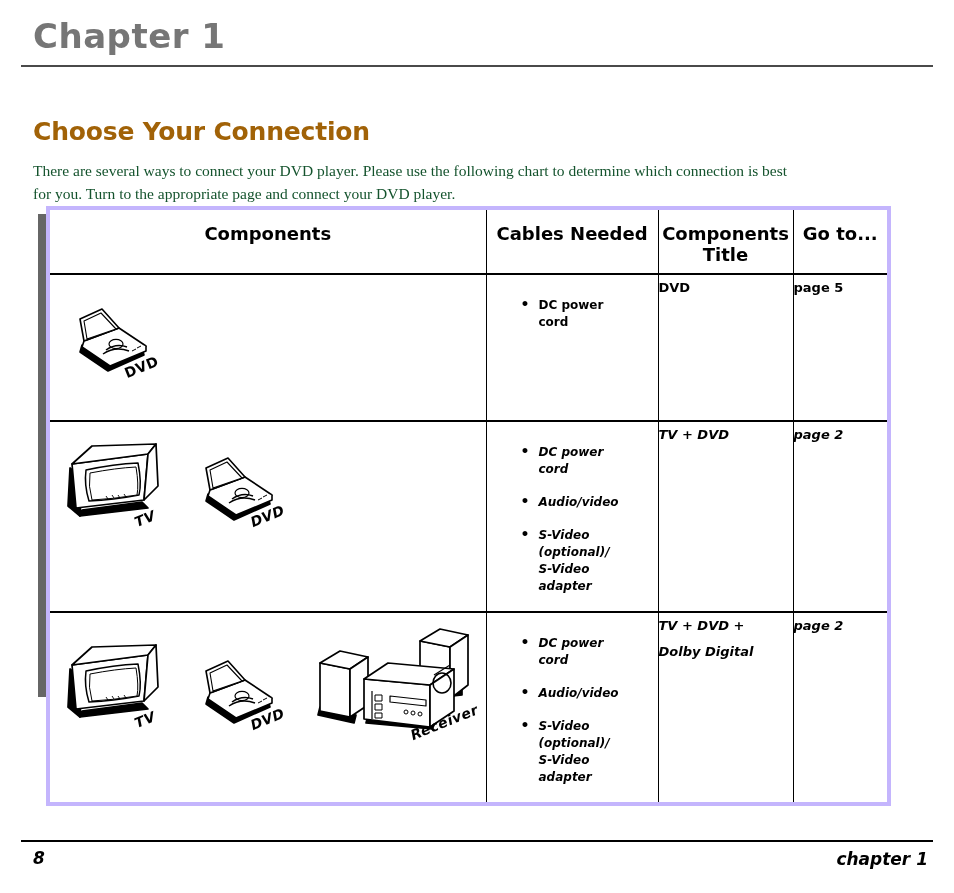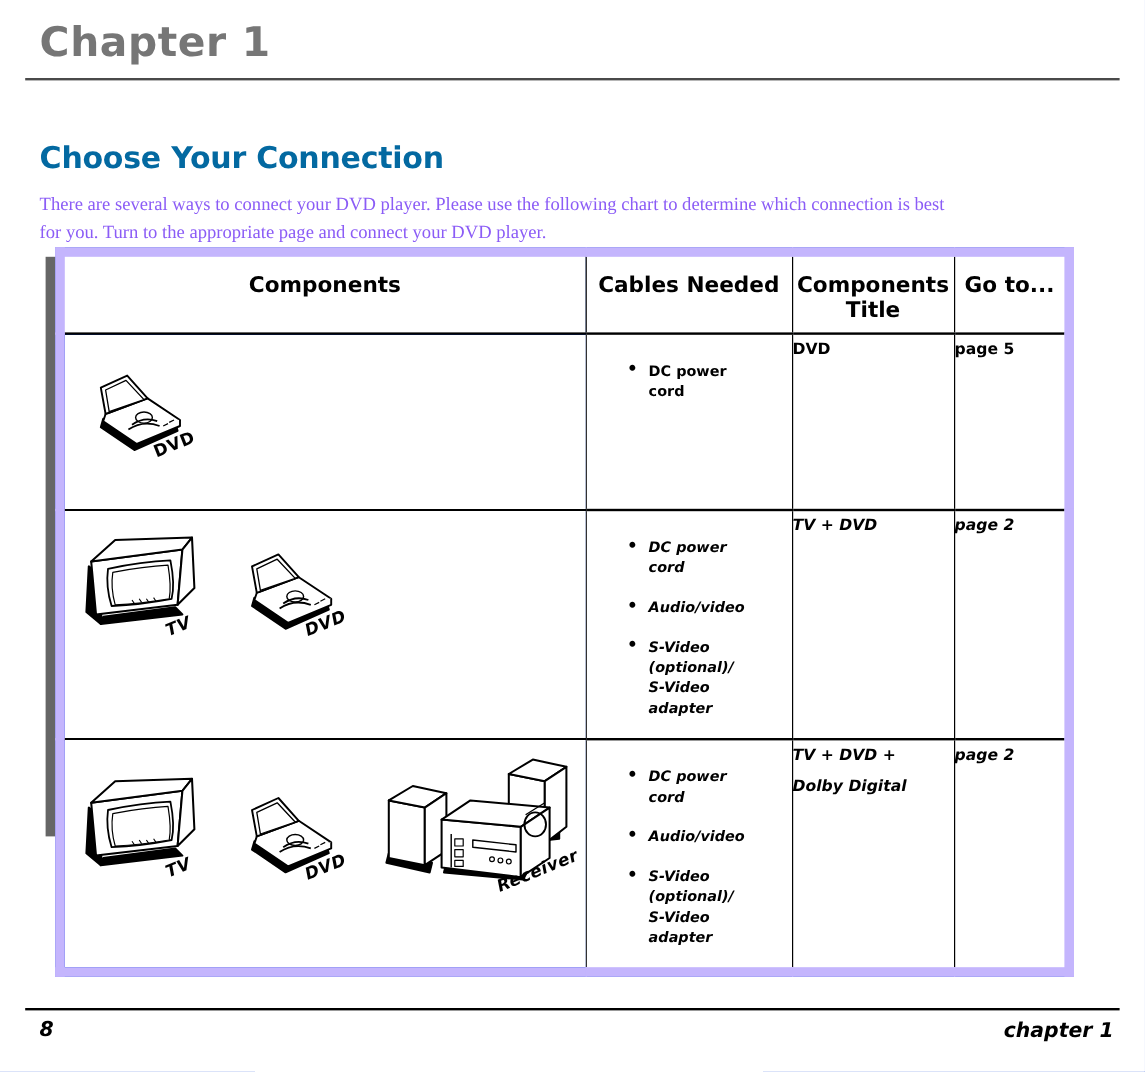--- a/index.html
+++ b/index.html
@@ -45,31 +45,31 @@
 
   
   .section-title {
     position: absolute;
     left: 33px;
     top: 100px;
     font-family: "DejaVu Sans", sans-serif;
     font-size: 25px;
     font-weight: bold;
     letter-spacing: -0.2px;
-    color: #0369a1;
+    color: #a16207;
   }
   .intro-text {
     position: absolute;
     left: 33px;
     top: 143px;
     width: 755px;
     font-family: "Liberation Serif", serif;
     font-size: 15.5px;
     line-height: 23px;
-    color: #8b5cf6;
+    color: #14532d;
   }
 
   
   .table-wrap {
     position: absolute;
     left: 38px;
     top: 206px;
     width: 852px;
     height: 488px;
   }
@@ -82,22 +82,22 @@
     background: #666666;
   }
   .conn-table {
     position: absolute;
     left: 8px;
     top: 0px;
     width: 844px;
     height: 483px;
     border-collapse: collapse;
     table-layout: fixed;
-    background: #1d4ed8;
-    border: 8px solid #c4b5fd;
+    background: #7dd3fc;
+    border: 4px solid #c4b5fd;
   }
   .conn-table td, .conn-table th {
     border: 1.5px solid #000;
     vertical-align: top;
     padding: 0;
     background: #fff;
   }
   .conn-table thead th {
     border-bottom: 2px solid #000;
     text-align: center;

